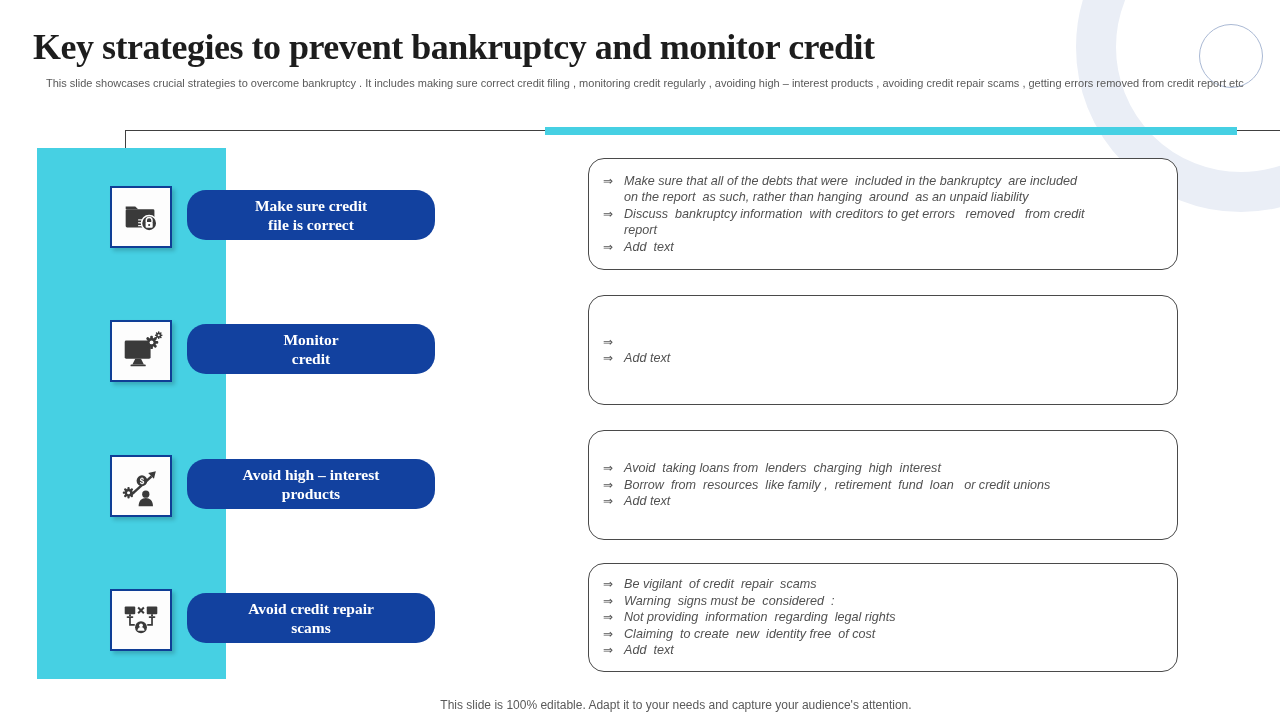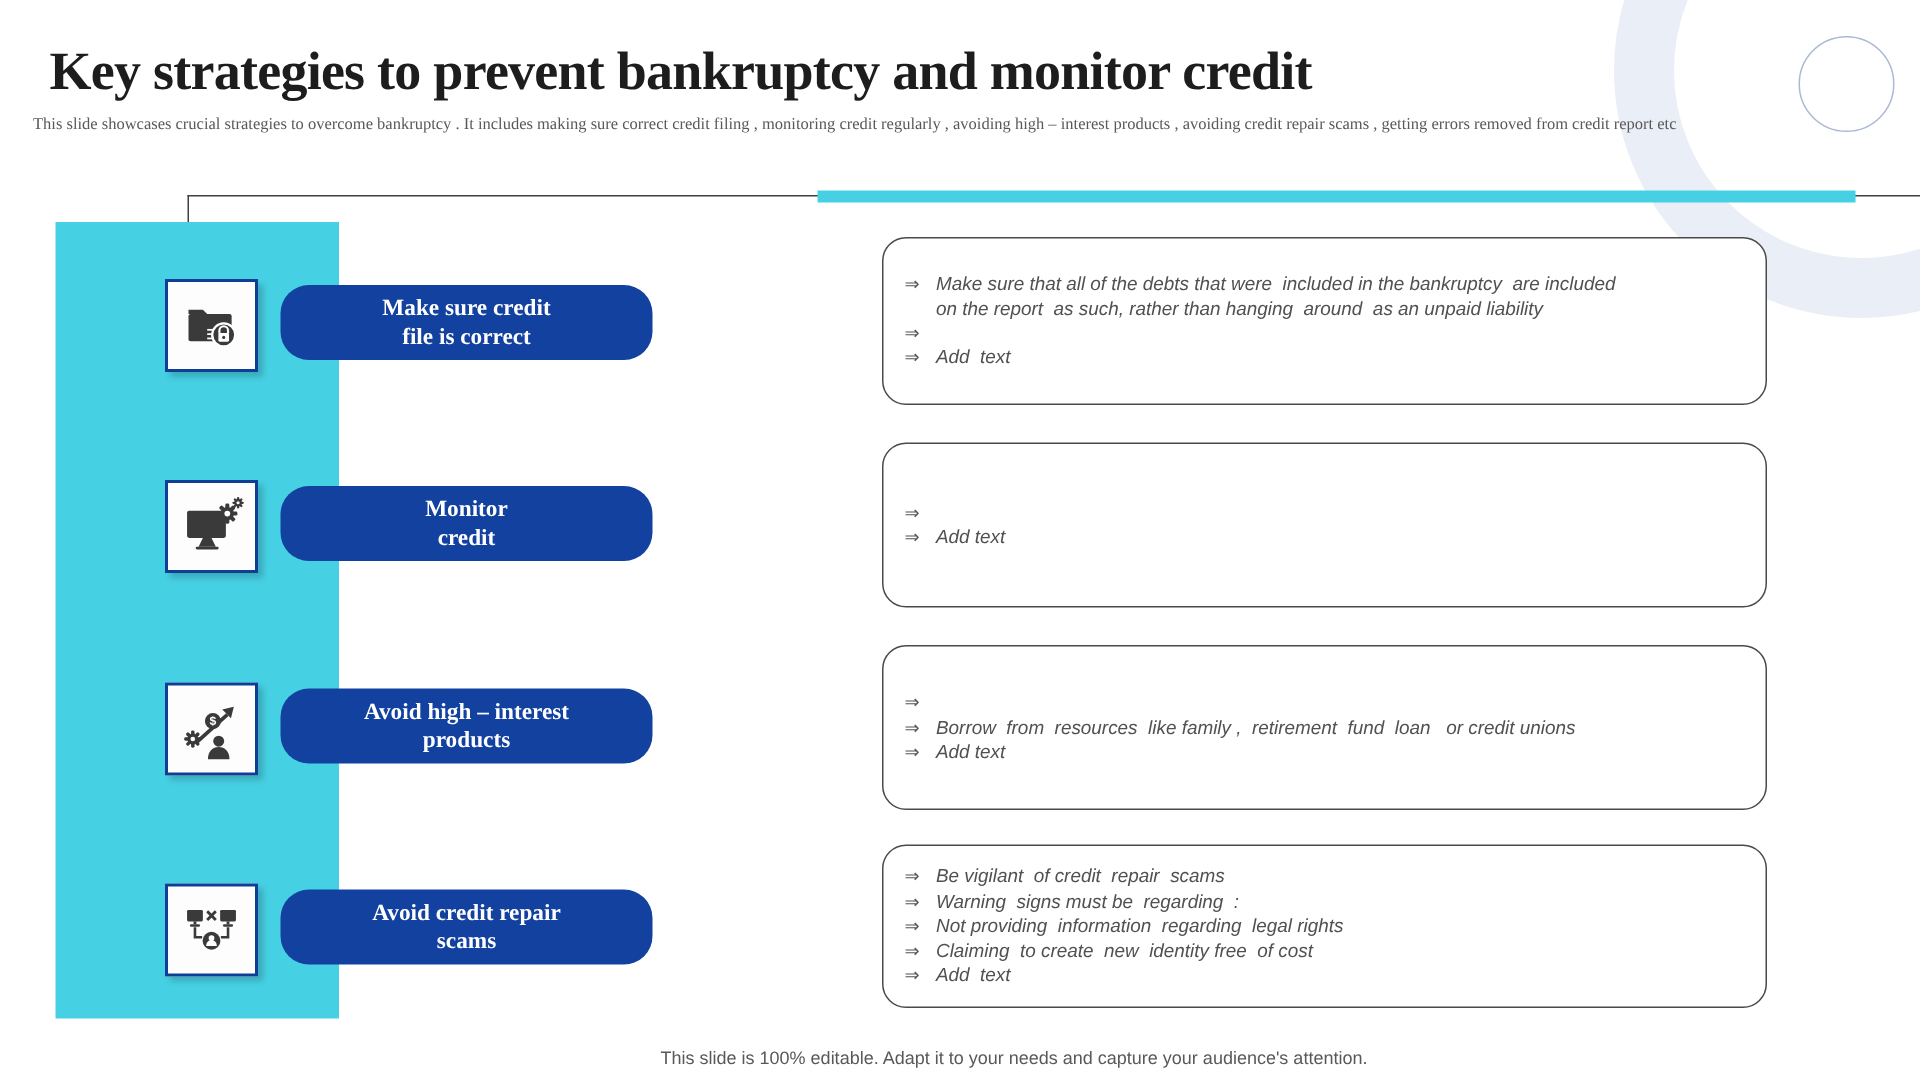--- a/index.html
+++ b/index.html
@@ -7,22 +7,22 @@
          font-family:"Liberation Sans",sans-serif;}
   
   .deco-ring{position:absolute;left:1076px;top:-118px;width:250px;height:250px;
              border:40px solid #eaeef6;border-radius:50%;z-index:0;}
   .deco-circle{position:absolute;left:1199px;top:24px;width:62px;height:62px;
                background:#fff;border:1px solid #aab9d4;border-radius:50%;z-index:1;}
   
   .title{position:absolute;left:33px;top:26px;width:1000px;z-index:2;
          font-family:"Liberation Serif",serif;font-weight:bold;font-size:36px;
          letter-spacing:-0.5px;color:#1d1d1d;}
-  .subtitle{position:absolute;left:22px;top:77px;width:1210px;z-index:2;
-            font-size:11px;color:#595959;font-family:Liberation Serif, serif;}
+  .subtitle{position:absolute;left:46px;top:77px;width:1210px;z-index:2;
+            font-size:11px;color:#595959;}
   
   .hline{position:absolute;left:125px;top:130px;width:1155px;height:1px;background:#404040;}
   .vline{position:absolute;left:125px;top:130px;width:1px;height:19px;background:#404040;}
   .topbar{position:absolute;left:545px;top:127px;width:692px;height:8px;background:#46d0e3;z-index:2;}
   .band{position:absolute;left:37px;top:148px;width:189px;height:531px;background:#46d0e3;}
   
   .tile{position:absolute;left:110px;width:58px;height:58px;background:#fdfdfd;
         border:2px solid #0f3e96;box-shadow:3px 3px 4px rgba(0,0,0,0.18);
         display:flex;align-items:center;justify-content:center;z-index:2;}
   .tile svg{width:46px;height:46px;}
@@ -152,59 +152,62 @@
   </div>
 
   <div class="pointbox" style="top:158px;height:112px">
     <div class="bullet">
       <span class="arrow">⇒</span>
       <span class="btext">Make sure that all of the debts that were  included in the bankruptcy  are included
 on the report  as such, rather than hanging  around  as an unpaid liability</span>
     </div>
     <div class="bullet">
       <span class="arrow">⇒</span>
+      <span class="btext">Discuss  bankruptcy information  with creditors to get errors   removed   from credit
+report</span>
     </div>
     <div class="bullet">
       <span class="arrow">⇒</span>
       <span class="btext">Add  text</span>
     </div>
   </div>
 
   <div class="pointbox" style="top:295px;height:110px">
     <div class="bullet">
       <span class="arrow">⇒</span>
     </div>
     <div class="bullet">
       <span class="arrow">⇒</span>
       <span class="btext">Add text</span>
     </div>
   </div>
 
   <div class="pointbox" style="top:430px;height:110px">
     <div class="bullet">
       <span class="arrow">⇒</span>
+      <span class="btext">Avoid  taking loans from  lenders  charging  high  interest</span>
     </div>
     <div class="bullet">
       <span class="arrow">⇒</span>
       <span class="btext">Borrow  from  resources  like family ,  retirement  fund  loan   or credit unions</span>
     </div>
     <div class="bullet">
       <span class="arrow">⇒</span>
       <span class="btext">Add text</span>
     </div>
   </div>
 
   <div class="pointbox" style="top:563px;height:109px">
     <div class="bullet">
       <span class="arrow">⇒</span>
       <span class="btext">Be vigilant  of credit  repair  scams</span>
     </div>
     <div class="bullet">
       <span class="arrow">⇒</span>
-      <span class="btext">Warning  signs must be  regarding  :</span>
+      <span class="btext">Warning  signs must be  considered  :</span>
     </div>
     <div class="bullet">
       <span class="arrow">⇒</span>
       <span class="btext">Not providing  information  regarding  legal rights</span>
     </div>
     <div class="bullet">
       <span class="arrow">⇒</span>
       <span class="btext">Claiming  to create  new  identity free  of cost</span>
     </div>
     <div class="bullet">

